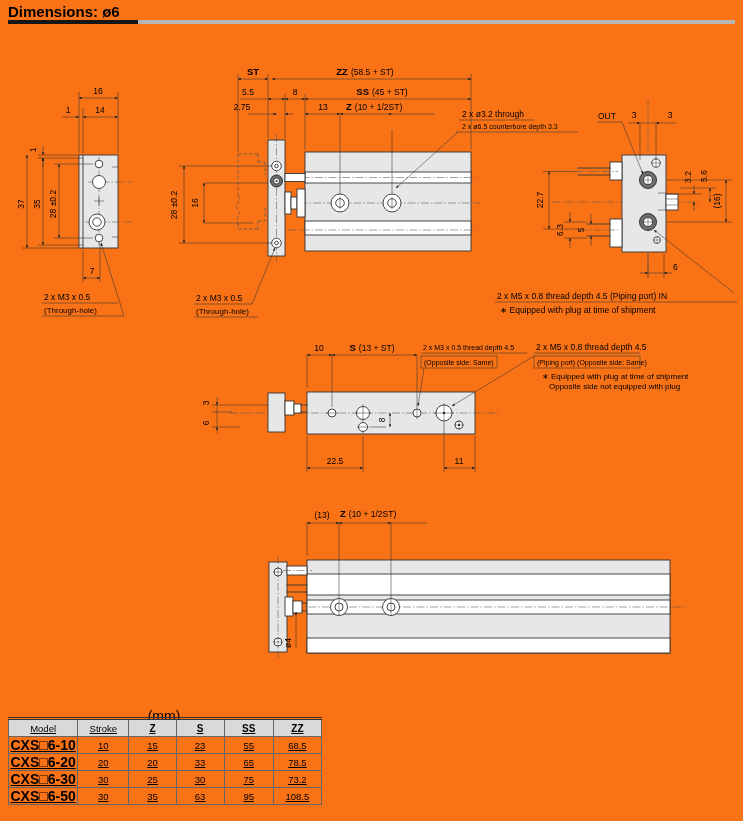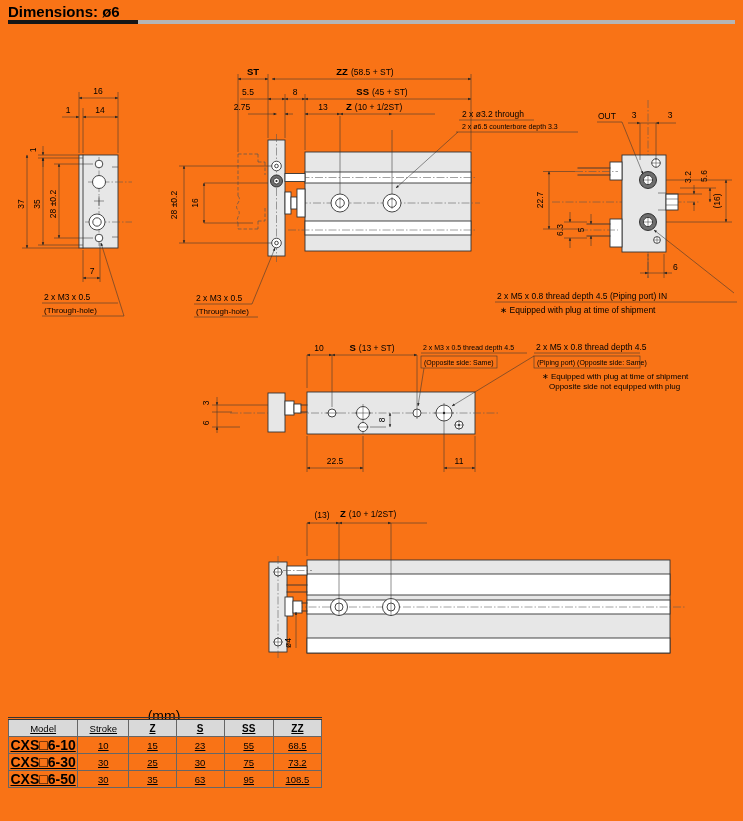--- a/index.html
+++ b/index.html
@@ -418,20 +418,28 @@
     <tbody>
       <tr>
         <td class="model">CXS□6-10</td>
         <td>10</td>
         <td>15</td>
         <td>23</td>
         <td>55</td>
         <td>68.5</td>
       </tr>
       <tr>
+        <td class="model">CXS□6-20</td>
+        <td>20</td>
+        <td>20</td>
+        <td>33</td>
+        <td>65</td>
+        <td>78.5</td>
+      </tr>
+      <tr>
         <td class="model">CXS□6-30</td>
         <td>30</td>
         <td>25</td>
         <td>30</td>
         <td>75</td>
         <td>73.2</td>
       </tr>
       <tr>
         <td class="model">CXS□6-50</td>
         <td>30</td>

